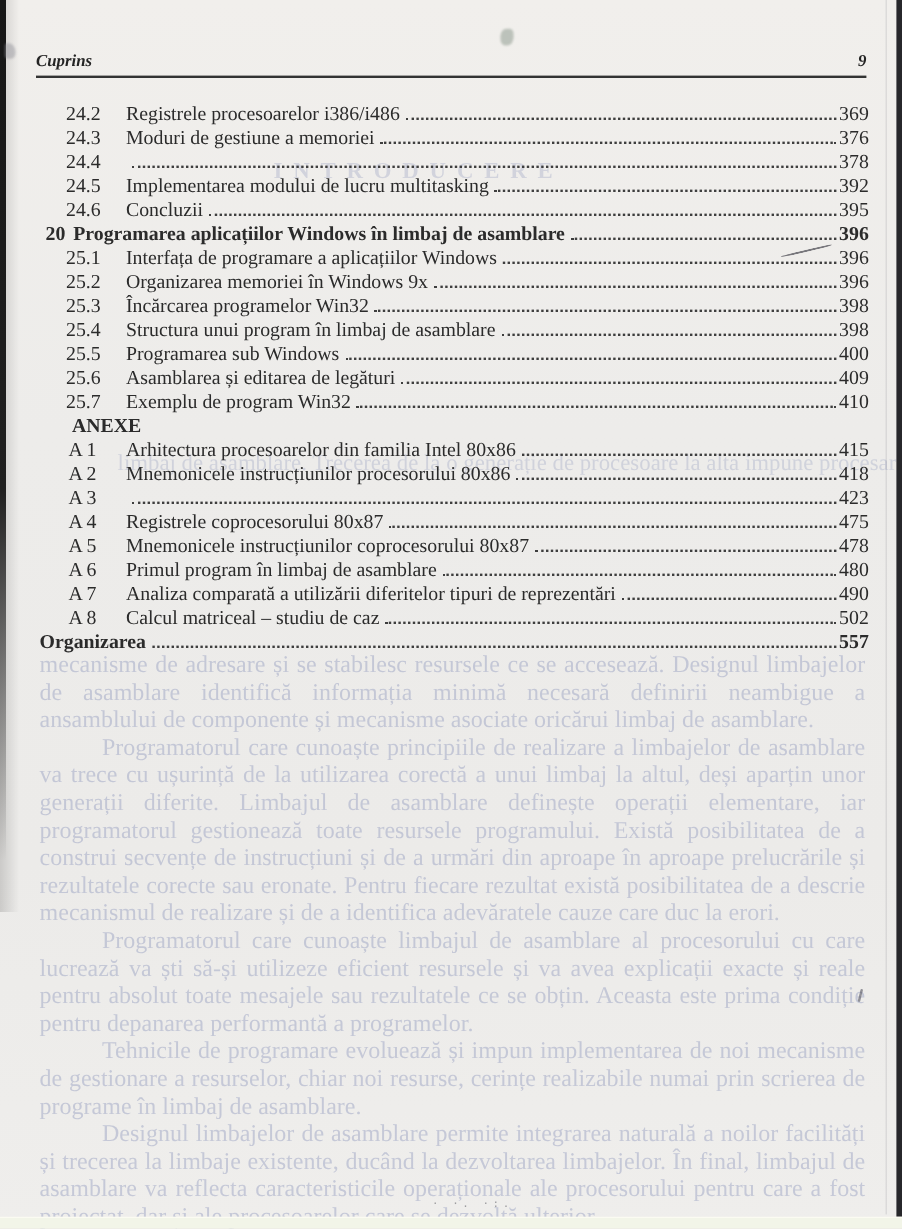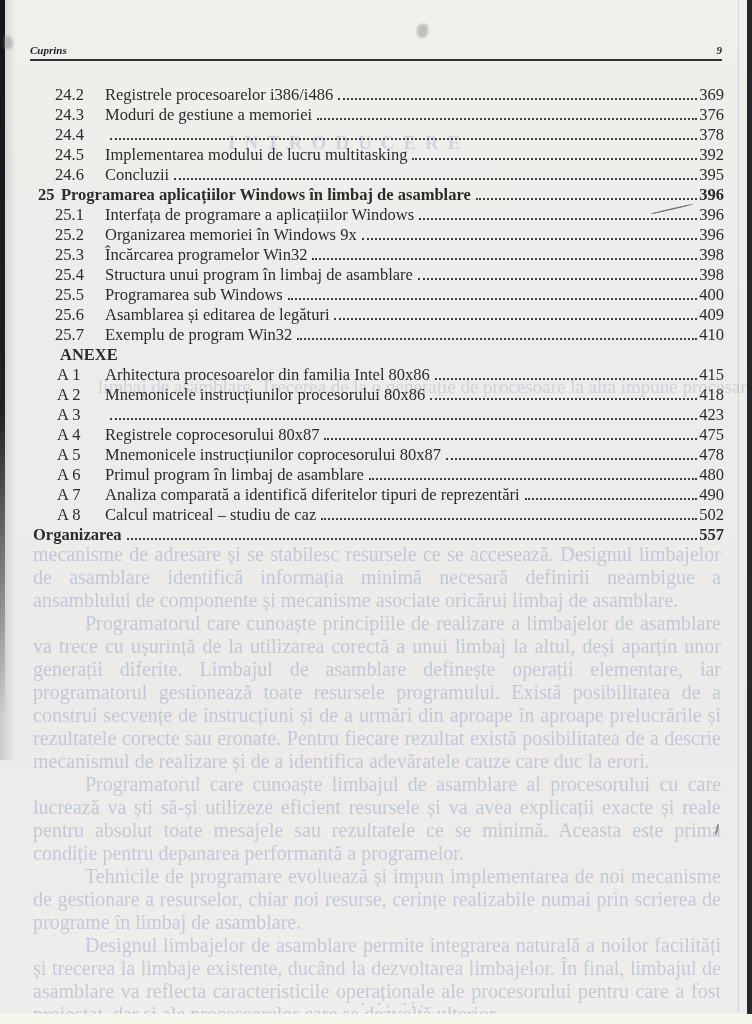--- a/index.html
+++ b/index.html
@@ -29,21 +29,21 @@
   .pen-mark-2{position:absolute;left:716px;top:824px;width:2px;height:11px;
     background:rgba(70,70,82,.55);transform:rotate(14deg);border-radius:1px;}
   .bottom-artifact{position:absolute;left:360px;top:999px;font-size:9px;letter-spacing:3px;
     color:#9d9da0;font-family:"DejaVu Sans Mono",monospace;}
 
   
   .header{
     position:absolute;left:30px;top:44px;width:692px;
     display:flex;justify-content:space-between;align-items:flex-end;
     border-bottom:2.5px solid #333;padding-bottom:3px;
-    font-size:11px;font-weight:bold;font-style:italic;color:#242424;
+    font-size:14px;font-weight:bold;font-style:italic;color:#242424;
   }
 
   
   .toc{position:absolute;left:33px;top:85px;width:691px;font-size:16.5px;}
   .toc-row{display:flex;align-items:baseline;height:20px;line-height:20px;white-space:nowrap;}
   .toc-row .num{flex:none;}
   .toc-row .title{flex:none;}
   .toc-row .leader{flex:1 1 auto;align-self:flex-end;height:0;
     border-bottom:2px dotted #3e3e3e;margin:0 2px 5px 5px;min-width:8px;}
   .toc-row .pg{flex:none;}
@@ -69,21 +69,21 @@
 </head>
 <body>
 
 <div class="page">
 
   <div class="ghost ghost-heading">INTRODUCERE</div>
   <div class="ghost ghost-fragment">limbaj de asamblare. Trecerea de la o generație de procesoare la alta impune procesarea</div>
   <div class="ghost ghost-body">
       <p class="no-indent">mecanisme de adresare și se stabilesc resursele ce se accesează. Designul limbajelor de asamblare identifică informația minimă necesară definirii neambigue a ansamblului de componente și mecanisme asociate oricărui limbaj de asamblare.</p>
       <p>Programatorul care cunoaște principiile de realizare a limbajelor de asamblare va trece cu ușurință de la utilizarea corectă a unui limbaj la altul, deși aparțin unor generații diferite. Limbajul de asamblare definește operații elementare, iar programatorul gestionează toate resursele programului. Există posibilitatea de a construi secvențe de instrucțiuni și de a urmări din aproape în aproape prelucrările și rezultatele corecte sau eronate. Pentru fiecare rezultat există posibilitatea de a descrie mecanismul de realizare și de a identifica adevăratele cauze care duc la erori.</p>
-      <p>Programatorul care cunoaște limbajul de asamblare al procesorului cu care lucrează va ști să-și utilizeze eficient resursele și va avea explicații exacte și reale pentru absolut toate mesajele sau rezultatele ce se minimă. Aceasta este prima condiție pentru depanarea performantă a programelor.</p>
+      <p>Programatorul care cunoaște limbajul de asamblare al procesorului cu care lucrează va ști să-și utilizeze eficient resursele și va avea explicații exacte și reale pentru absolut toate mesajele sau rezultatele ce se obțin. Aceasta este prima condiție pentru depanarea performantă a programelor.</p>
       <p>Tehnicile de programare evoluează și impun implementarea de noi mecanisme de gestionare a resurselor, chiar noi resurse, cerințe realizabile numai prin scrierea de programe în limbaj de asamblare.</p>
       <p>Designul limbajelor de asamblare permite integrarea naturală a noilor facilități și trecerea la limbaje existente, ducând la dezvoltarea limbajelor. În final, limbajul de asamblare va reflecta caracteristicile operaționale ale procesorului pentru care a fost proiectat, dar și ale procesoarelor care se dezvoltă ulterior.</p>
     </div>
 
   <div class="header">
     <span>Cuprins</span>
     <span>9</span>
   </div>
 
   <div class="toc">
@@ -110,21 +110,21 @@
         <span class="leader"></span>
         <span class="pg">392</span>
       </div>
       <div class="toc-row sub">
         <span class="num">24.6</span>
         <span class="title">Concluzii</span>
         <span class="leader"></span>
         <span class="pg">395</span>
       </div>
       <div class="toc-row chapter">
-        <span class="num">25</span>
+        <span class="num">20</span>
         <span class="title">Programarea aplicațiilor Windows în limbaj de asamblare</span>
         <span class="leader"></span>
         <span class="pg">396</span>
       </div>
       <div class="toc-row sub">
         <span class="num">25.1</span>
         <span class="title">Interfața de programare a aplicațiilor Windows</span>
         <span class="leader"></span>
         <span class="pg">396</span>
       </div>
@@ -197,21 +197,21 @@
         <span class="pg">478</span>
       </div>
       <div class="toc-row annex">
         <span class="num">A 6</span>
         <span class="title">Primul program în limbaj de asamblare</span>
         <span class="leader"></span>
         <span class="pg">480</span>
       </div>
       <div class="toc-row annex">
         <span class="num">A 7</span>
-        <span class="title">Analiza comparată a identifică diferitelor tipuri de reprezentări</span>
+        <span class="title">Analiza comparată a utilizării diferitelor tipuri de reprezentări</span>
         <span class="leader"></span>
         <span class="pg">490</span>
       </div>
       <div class="toc-row annex">
         <span class="num">A 8</span>
         <span class="title">Calcul matriceal – studiu de caz</span>
         <span class="leader"></span>
         <span class="pg">502</span>
       </div>
       <div class="toc-row biblio">

